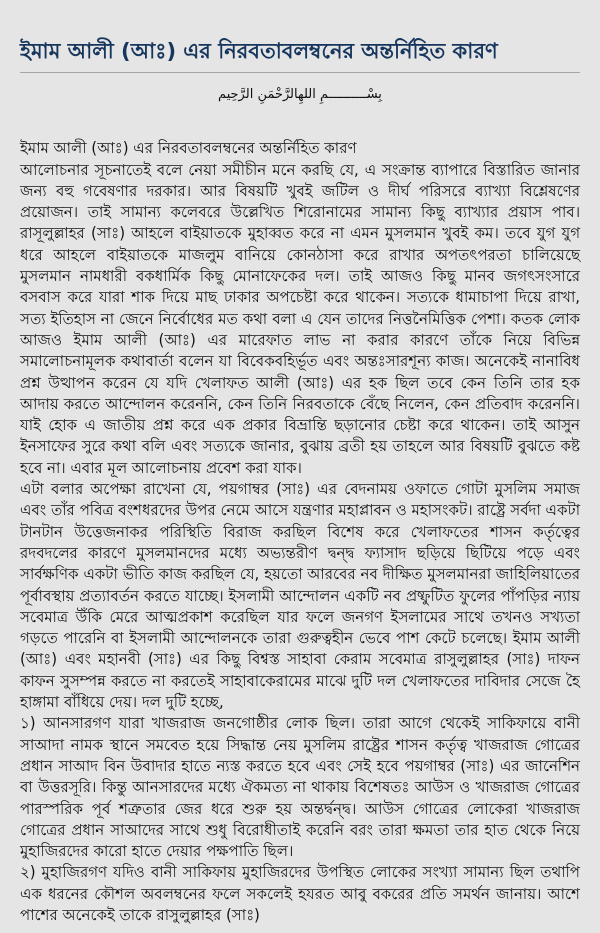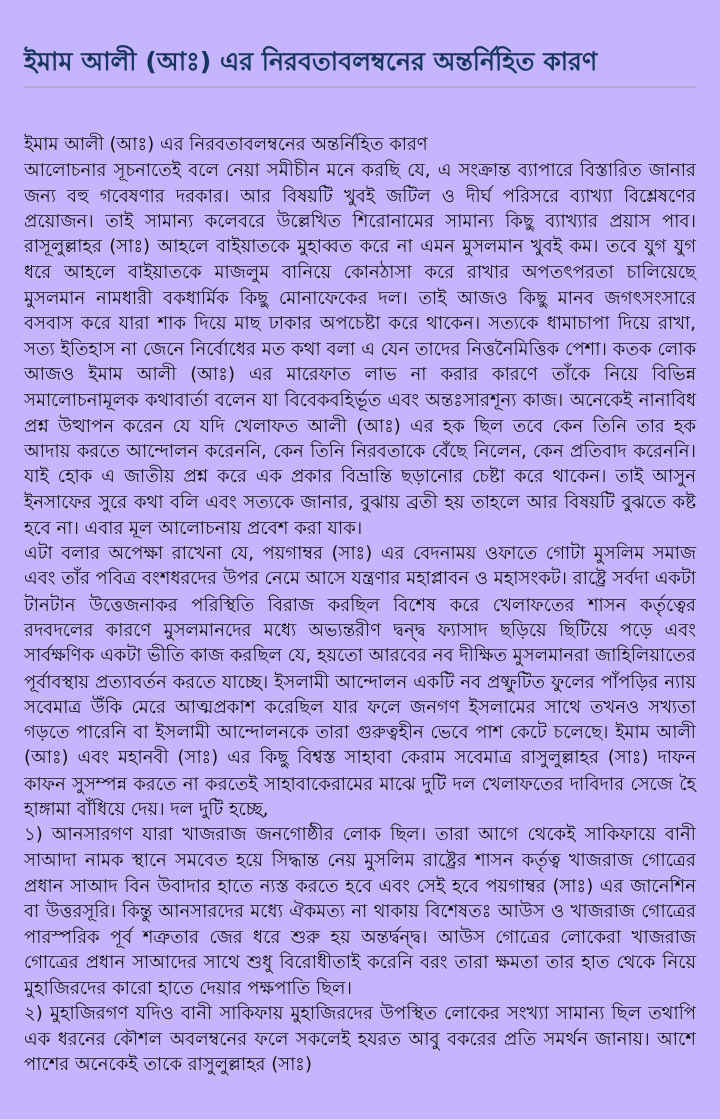--- a/index.html
+++ b/index.html
@@ -12,21 +12,21 @@
     height: 933px;
     overflow: hidden;
     font-family: "DejaVu Sans", "Liberation Sans", sans-serif;
     color: #1a1a1a;
   }
   .page {
     box-sizing: border-box;
     width: 600px;
     height: 933px;
     padding: 38px 20px 0 20px;
-    background: #c4b5fd;
+    background: #e5e5e5;
   }
   .doc-title {
     margin: 0;
     font-size: 21px;
     line-height: 1.3;
     font-weight: 600;
     color: #17365d;
     letter-spacing: 0;
   }
   .title-divider {
@@ -56,20 +56,21 @@
 </style>
 </head>
 <body>
 
 <div class="page">
 
   <h1 class="doc-title">ইমাম আলী (আঃ) এর নিরবতাবলম্বনের অন্তর্নিহিত কারণ</h1>
 
   <hr class="title-divider">
 
+  <div class="bismillah">بِسْــــــــــمِ اللهِالرَّحْمَنِ الرَّحِيم</div>
 
   <div class="body-text">
     <p>ইমাম আলী (আঃ) এর নিরবতাবলম্বনের অন্তর্নিহিত কারণ</p>
     <p>আলোচনার সূচনাতেই বলে নেয়া সমীচীন মনে করছি যে, এ সংক্রান্ত ব্যাপারে বিস্তারিত জানার জন্য বহু গবেষণার দরকার। আর বিষয়টি খুবই জটিল ও দীর্ঘ পরিসরে ব্যাখ্যা বিশ্লেষণের প্রয়োজন। তাই সামান্য কলেবরে উল্লেখিত শিরোনামের সামান্য কিছু ব্যাখ্যার প্রয়াস পাব। রাসূলুল্লাহর (সাঃ) আহলে বাইয়াতকে মুহাব্বত করে না এমন মুসলমান খুবই কম। তবে যুগ যুগ ধরে আহলে বাইয়াতকে মাজলুম বানিয়ে কোনঠাসা করে রাখার অপতৎপরতা চালিয়েছে মুসলমান নামধারী বকধার্মিক কিছু মোনাফেকের দল। তাই আজও কিছু মানব জগৎসংসারে বসবাস করে যারা শাক দিয়ে মাছ ঢাকার অপচেষ্টা করে থাকেন। সত্যকে ধামাচাপা দিয়ে রাখা, সত্য ইতিহাস না জেনে নির্বোধের মত কথা বলা এ যেন তাদের নিত্তনৈমিত্তিক পেশা। কতক লোক আজও ইমাম আলী (আঃ) এর মারেফাত লাভ না করার কারণে তাঁকে নিয়ে বিভিন্ন সমালোচনামূলক কথাবার্তা বলেন যা বিবেকবহির্ভূত এবং অন্তঃসারশূন্য কাজ। অনেকেই নানাবিধ প্রশ্ন উত্থাপন করেন যে যদি খেলাফত আলী (আঃ) এর হক ছিল তবে কেন তিনি তার হক আদায় করতে আন্দোলন করেননি, কেন তিনি নিরবতাকে বেঁছে নিলেন, কেন প্রতিবাদ করেননি। যাই হোক এ জাতীয় প্রশ্ন করে এক প্রকার বিভ্রান্তি ছড়ানোর চেষ্টা করে থাকেন। তাই আসুন ইনসাফের সুরে কথা বলি এবং সত্যকে জানার, বুঝায় ব্রতী হয় তাহলে আর বিষয়টি বুঝতে কষ্ট হবে না। এবার মূল আলোচনায় প্রবেশ করা যাক।</p>
     <p>এটা বলার অপেক্ষা রাখেনা যে, পয়গাম্বর (সাঃ) এর বেদনাময় ওফাতে গোটা মুসলিম সমাজ এবং তাঁর পবিত্র বংশধরদের উপর নেমে আসে যন্ত্রণার মহাপ্লাবন ও মহাসংকট। রাষ্ট্রে সর্বদা একটা টানটান উত্তেজনাকর পরিস্থিতি বিরাজ করছিল বিশেষ করে খেলাফতের শাসন কর্তৃত্বের রদবদলের কারণে মুসলমানদের মধ্যে অভ্যন্তরীণ দ্বন্দ্ব ফ্যাসাদ ছড়িয়ে ছিটিয়ে পড়ে এবং সার্বক্ষণিক একটা ভীতি কাজ করছিল যে, হয়তো আরবের নব দীক্ষিত মুসলমানরা জাহিলিয়াতের পূর্বাবস্থায় প্রত্যাবর্তন করতে যাচ্ছে। ইসলামী আন্দোলন একটি নব প্রষ্ফুটিত ফুলের পাঁপড়ির ন্যায় সবেমাত্র উঁকি মেরে আত্মপ্রকাশ করেছিল যার ফলে জনগণ ইসলামের সাথে তখনও সখ্যতা গড়তে পারেনি বা ইসলামী আন্দোলনকে তারা গুরুত্বহীন ভেবে পাশ কেটে চলেছে। ইমাম আলী (আঃ) এবং মহানবী (সাঃ) এর কিছু বিশ্বস্ত সাহাবা কেরাম সবেমাত্র রাসুলুল্লাহর (সাঃ) দাফন কাফন সুসম্পন্ন করতে না করতেই সাহাবাকেরামের মাঝে দুটি দল খেলাফতের দাবিদার সেজে হৈ হাঙ্গামা বাঁধিয়ে দেয়। দল দুটি হচ্ছে,</p>
     <p>১) আনসারগণ যারা খাজরাজ জনগোষ্ঠীর লোক ছিল। তারা আগে থেকেই সাকিফায়ে বানী সাআদা নামক স্থানে সমবেত হয়ে সিদ্ধান্ত নেয় মুসলিম রাষ্ট্রের শাসন কর্তৃত্ব খাজরাজ গোত্রের প্রধান সাআদ বিন উবাদার হাতে ন্যস্ত করতে হবে এবং সেই হবে পয়গাম্বর (সাঃ) এর জানেশিন বা উত্তরসূরি। কিন্তু আনসারদের মধ্যে ঐকমত্য না থাকায় বিশেষতঃ আউস ও খাজরাজ গোত্রের পারস্পরিক পূর্ব শত্রুতার জের ধরে শুরু হয় অন্তর্দ্বন্দ্ব। আউস গোত্রের লোকেরা খাজরাজ গোত্রের প্রধান সাআদের সাথে শুধু বিরোধীতাই করেনি বরং তারা ক্ষমতা তার হাত থেকে নিয়ে মুহাজিরদের কারো হাতে দেয়ার পক্ষপাতি ছিল।</p>
     <p>২) মুহাজিরগণ যদিও বানী সাকিফায় মুহাজিরদের উপস্থিত লোকের সংখ্যা সামান্য ছিল তথাপি এক ধরনের কৌশল অবলম্বনের ফলে সকলেই হযরত আবু বকরের প্রতি সমর্থন জানায়। আশে পাশের অনেকেই তাকে রাসুলুল্লাহর (সাঃ)</p>
 
   </div>
 

